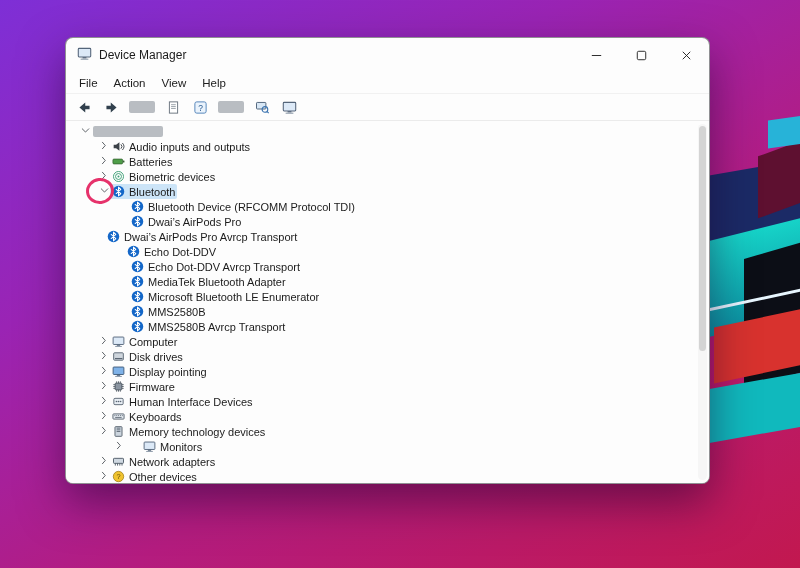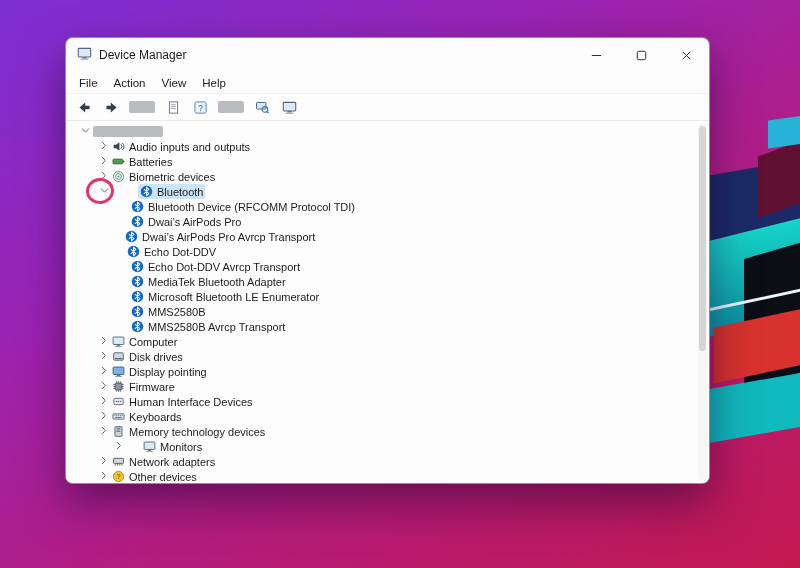--- a/index.html
+++ b/index.html
@@ -192,21 +192,21 @@
             <span class="ticon">
               <svg width="13" height="13" viewBox="0 0 14 14">
                 <circle cx="7" cy="7" r="5.4" fill="none" stroke="#3b9e74" stroke-width="1"></circle>
                 <circle cx="7" cy="7" r="3.2" fill="none" stroke="#3b9e74" stroke-width="1"></circle>
                 <circle cx="7" cy="7" r="1.1" fill="#3b9e74"></circle>
               </svg>
             </span>
             <span class="tlabel">Biometric devices</span>
           </span>
         </div>
-        <div class="trow" style="padding-left: 33px; gap: 28px;">
+        <div class="trow" style="padding-left: 33px;">
           <span class="tchev">
             <svg width="11" height="11" viewBox="0 0 14 14">
               <path d="M2.5 4.5 L7 9 L11.5 4.5" fill="none" stroke="#565b61" stroke-width="1.2"></path>
             </svg>
           </span>
           <span class="tsel on">
             <span class="ticon">
               <svg width="13" height="13" viewBox="0 0 14 14">
                 <circle cx="7" cy="7" r="6.2" fill="#1467c8"></circle>
                 <path d="M7 2.3v9.4M7 2.3l2.5 2.3-5 4.6M7 11.7l2.5-2.3-5-4.6" fill="none" stroke="#fff" stroke-width="1.1" stroke-linejoin="round" stroke-linecap="round"></path>
@@ -233,21 +233,21 @@
           <span class="tsel">
             <span class="ticon">
               <svg width="13" height="13" viewBox="0 0 14 14">
                 <circle cx="7" cy="7" r="6.2" fill="#1467c8"></circle>
                 <path d="M7 2.3v9.4M7 2.3l2.5 2.3-5 4.6M7 11.7l2.5-2.3-5-4.6" fill="none" stroke="#fff" stroke-width="1.1" stroke-linejoin="round" stroke-linecap="round"></path>
               </svg>
             </span>
             <span class="tlabel">Dwai’s AirPods Pro</span>
           </span>
         </div>
-        <div class="trow" style="padding-left: 46px;">
+        <div class="trow" style="padding-left: 28px;">
           <span class="tspacer"></span>
           <span class="tsel">
             <span class="ticon">
               <svg width="13" height="13" viewBox="0 0 14 14">
                 <circle cx="7" cy="7" r="6.2" fill="#1467c8"></circle>
                 <path d="M7 2.3v9.4M7 2.3l2.5 2.3-5 4.6M7 11.7l2.5-2.3-5-4.6" fill="none" stroke="#fff" stroke-width="1.1" stroke-linejoin="round" stroke-linecap="round"></path>
               </svg>
             </span>
             <span class="tlabel">Dwai’s AirPods Pro Avrcp Transport</span>
           </span>

